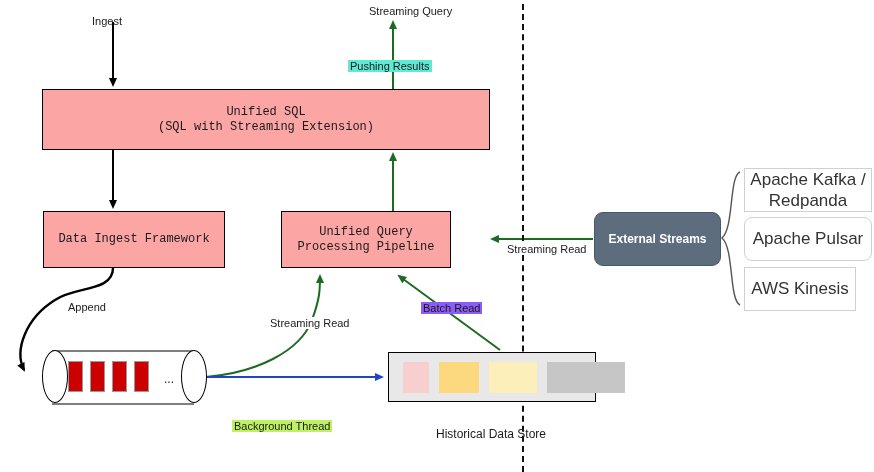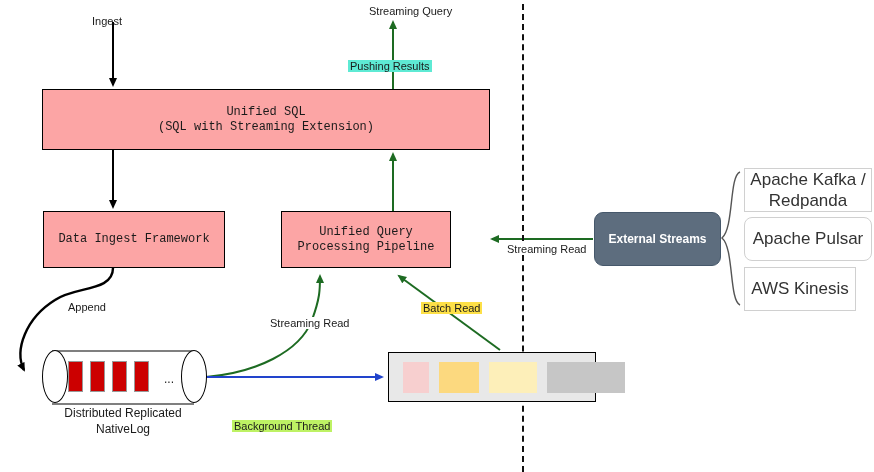--- a/index.html
+++ b/index.html
@@ -77,21 +77,21 @@
     <path d="M740,172 C729,176 734,228 722,238 C734,248 729,300 740,305" stroke="#555555" stroke-width="1.4" fill="none"></path>
   </svg>
 
   <div class="vline"></div>
 
   <div class="edgelabel" style="left:92px;top:15px;">Ingest</div>
   <div class="edgelabel" style="left:369px;top:5px;">Streaming Query</div>
   <div class="edgelabel" style="left:348px;top:60px;background:#5eead4;padding:0 2px;">Pushing Results</div>
   <div class="edgelabel" style="left:18px;top:301px;background:#fff;padding:0 2px;margin-left:48px;">Append</div>
   <div class="edgelabel" style="left:268px;top:317px;background:#fff;padding:0 2px;">Streaming Read</div>
-  <div class="edgelabel" style="left:421px;top:302px;background:#fde047;padding:0 2px;">Batch Read</div>
+  <div class="edgelabel" style="left:421px;top:302px;background:#8b5cf6;padding:0 2px;">Batch Read</div>
   <div class="edgelabel" style="left:505px;top:243px;background:#fff;padding:0 2px;">Streaming Read</div>
   <div class="edgelabel" style="left:232px;top:420px;background:#bef264;padding:0 2px;">Background Thread</div>
 
   <div class="node rect" style="left:42px;top:89px;width:448px;height:61px;flex-direction:column;">
     <span>Unified SQL</span>
     <span>(SQL with Streaming Extension)</span>
   </div>
 
   <div class="node rect" style="left:43px;top:211px;width:182px;height:57px;">
     <span>Data Ingest Framework</span>
@@ -118,25 +118,22 @@
   <div id="nativelog">
     <div class="body"></div>
     <div class="capL"></div>
     <div class="capR"></div>
     <div class="seg" style="left:28px;"></div>
     <div class="seg" style="left:50px;"></div>
     <div class="seg" style="left:72px;"></div>
     <div class="seg" style="left:94px;"></div>
     <div class="dots">...</div>
   </div>
-  <div class="caption" style="left:43px;top:406px;width:160px;">
-    <div>Distributed Replicated</div>
-    <div>NativeLog</div>
-  </div>
 
   <div id="hds">
     <div class="blk" style="left:14px;width:26px;background:#f7cfcf;"></div>
     <div class="blk" style="left:50px;width:40px;background:#fcd97f;"></div>
     <div class="blk" style="left:100px;width:48px;background:#fdefb9;"></div>
     <div class="blk" style="left:158px;width:78px;background:#c6c6c6;"></div>
   </div>
+  <div class="caption" style="left:388px;top:427px;width:206px;">Historical Data Store</div>
 
 </div>
 
 </body></html>

